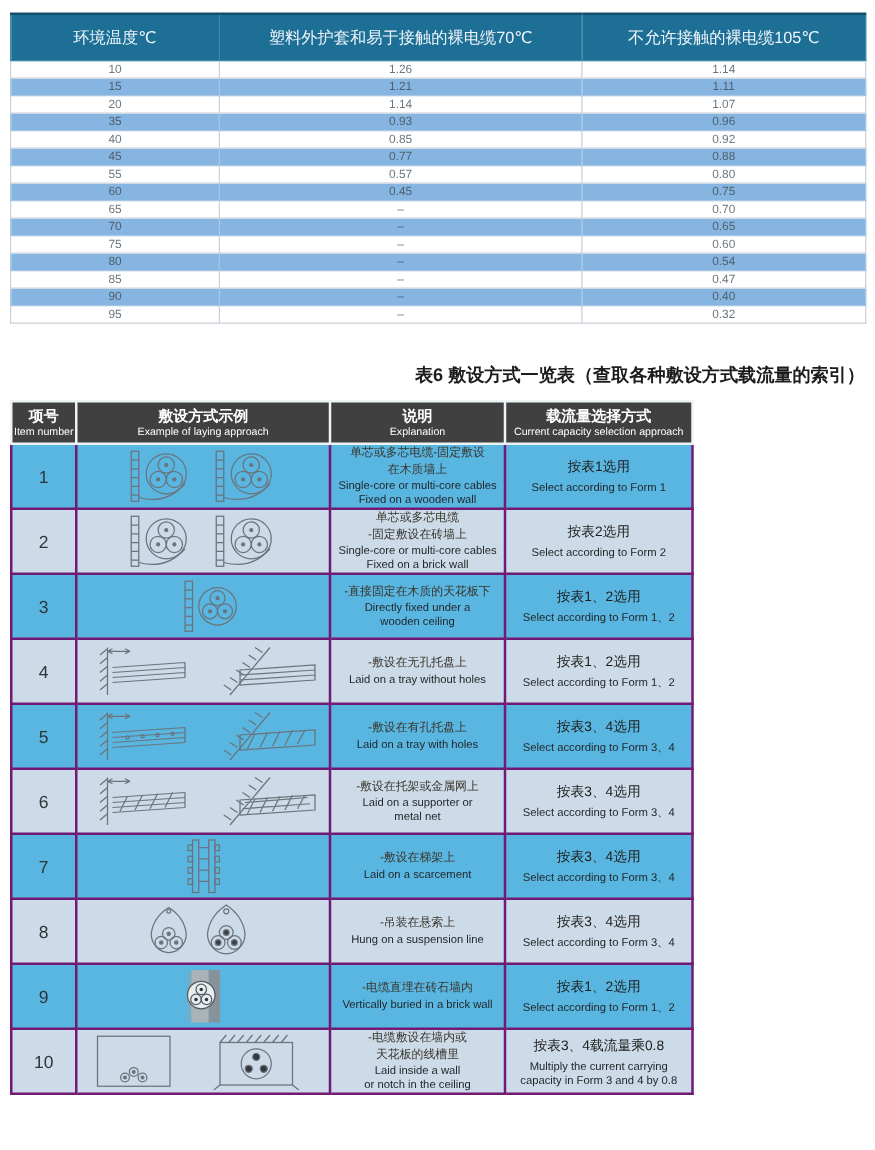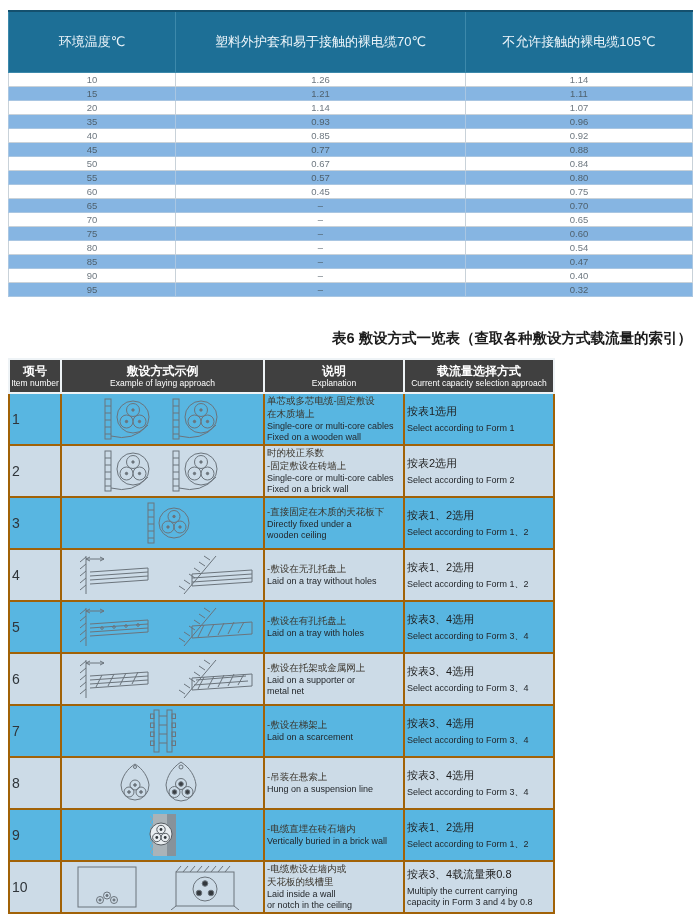--- a/index.html
+++ b/index.html
@@ -28,21 +28,21 @@
   }
   .t5 thead th {
     background: #1d6f96;
     color: #edf5fa;
     font-weight: normal;
     font-size: 13px;
     height: 28px;
     border: 1px solid #3d89ab;
     border-top: 2px solid #14506e;
     text-align: center;
-    padding: 16px;
+    padding: 4px;
   }
   .t5 tbody td {
     font-size: 9.5px;
     color: #6e7880;
     text-align: center;
     height: 13px;
     line-height: 13px;
     padding: 0;
     border: 1px solid #c9d2d9;
     background: #ffffff;
@@ -63,22 +63,22 @@
     background: #404040;
     color: #ffffff;
     border: 2px solid #eef3f6;
     padding: 2px 1px;
     height: 28px;
     vertical-align: middle;
   }
   .t6 th .zh { font-size: 12px; font-weight: bold; line-height: 1.2; }
   .t6 th .en { font-size: 8.5px; font-weight: normal; line-height: 1.2; }
   .t6 td {
-    border: 2px solid #a16207;
-    text-align: left;
+    border: 2px solid #701a75;
+    text-align: center;
     vertical-align: middle;
     padding: 1px 2px;
     height: 48px;
   }
   .t6 tbody tr:nth-child(odd) td  { background: #58b6e1; }
   .t6 tbody tr:nth-child(even) td { background: #ccdbe7; }
 
   .t6 td.item { font-size: 14px; color: #2f353a; }
   .t6 td.ill svg { display: block; margin: 0 auto; }
   .t6 td.exp .zh {
@@ -142,25 +142,20 @@
     <td>0.85</td>
     <td>0.92</td>
   </tr>
 
   <tr>
     <td>45</td>
     <td>0.77</td>
     <td>0.88</td>
   </tr>
 
-  <tr>
-    <td>50</td>
-    <td>0.67</td>
-    <td>0.84</td>
-  </tr>
 
   <tr>
     <td>55</td>
     <td>0.57</td>
     <td>0.80</td>
   </tr>
 
   <tr>
     <td>60</td>
     <td>0.45</td>
@@ -303,21 +298,21 @@
                 <circle cx="111.5" cy="25.5" r="6.5"></circle>
                 <circle cx="124.5" cy="25.5" r="6.5"></circle>
       <circle cx="118" cy="14" r="1.2" fill="#6b747c"></circle>
                 <circle cx="111.5" cy="25.5" r="1.2" fill="#6b747c"></circle>
                 <circle cx="124.5" cy="25.5" r="1.2" fill="#6b747c"></circle>
       <path d="M96 40 Q 118 46 133 29"></path>
     </g>
   </svg>
 </td>
     <td class="exp">
-      <div class="zh">时的校正系数
+      <div class="zh">单芯或多芯电缆
 -固定敷设在砖墙上</div>
       <div class="en">Single-core or multi-core cables
 Fixed on a brick wall</div>
     </td>
     <td class="sel">
       <div class="zh">按表2选用</div>
       <div class="en">Select according to Form 2</div>
     </td>
   </tr>
 

